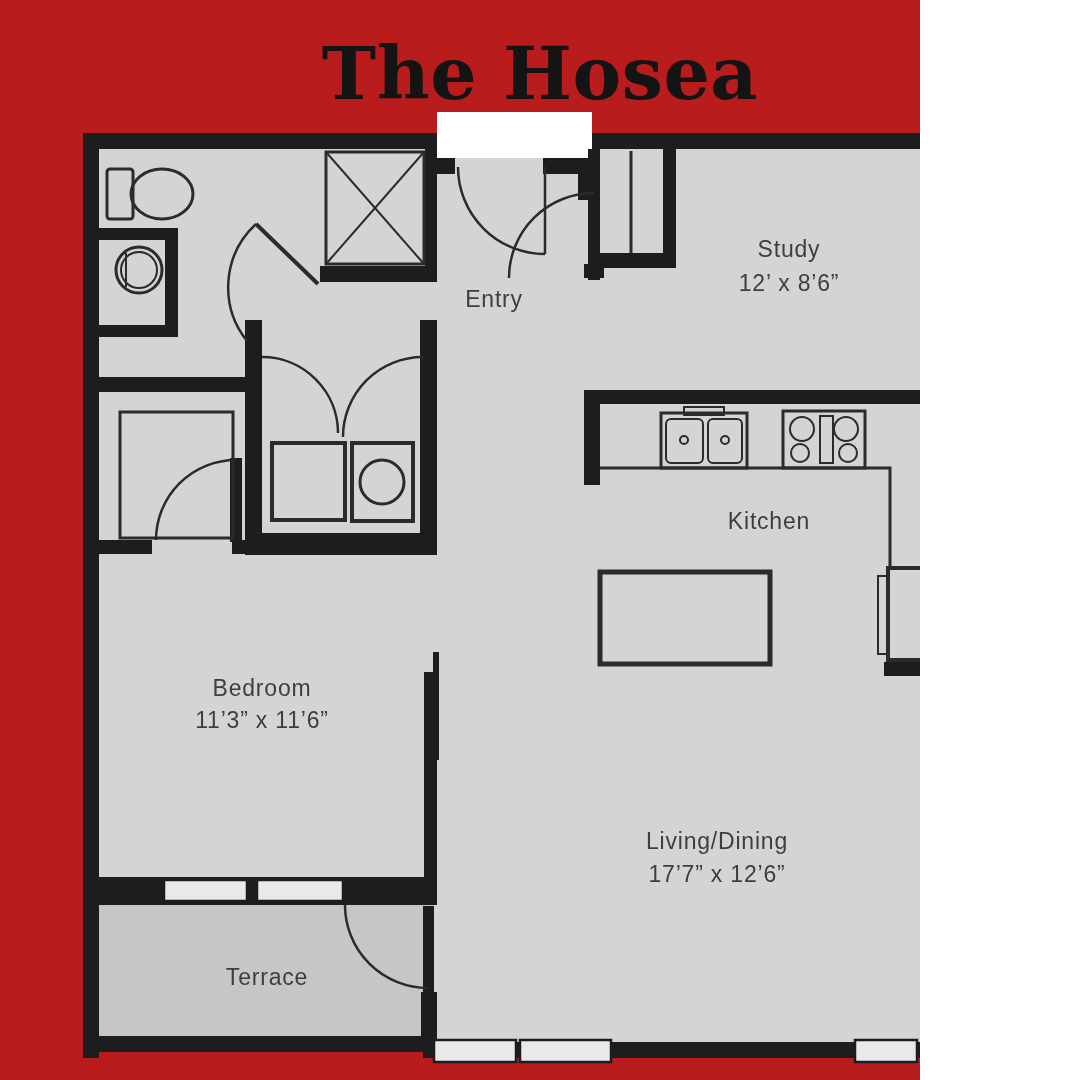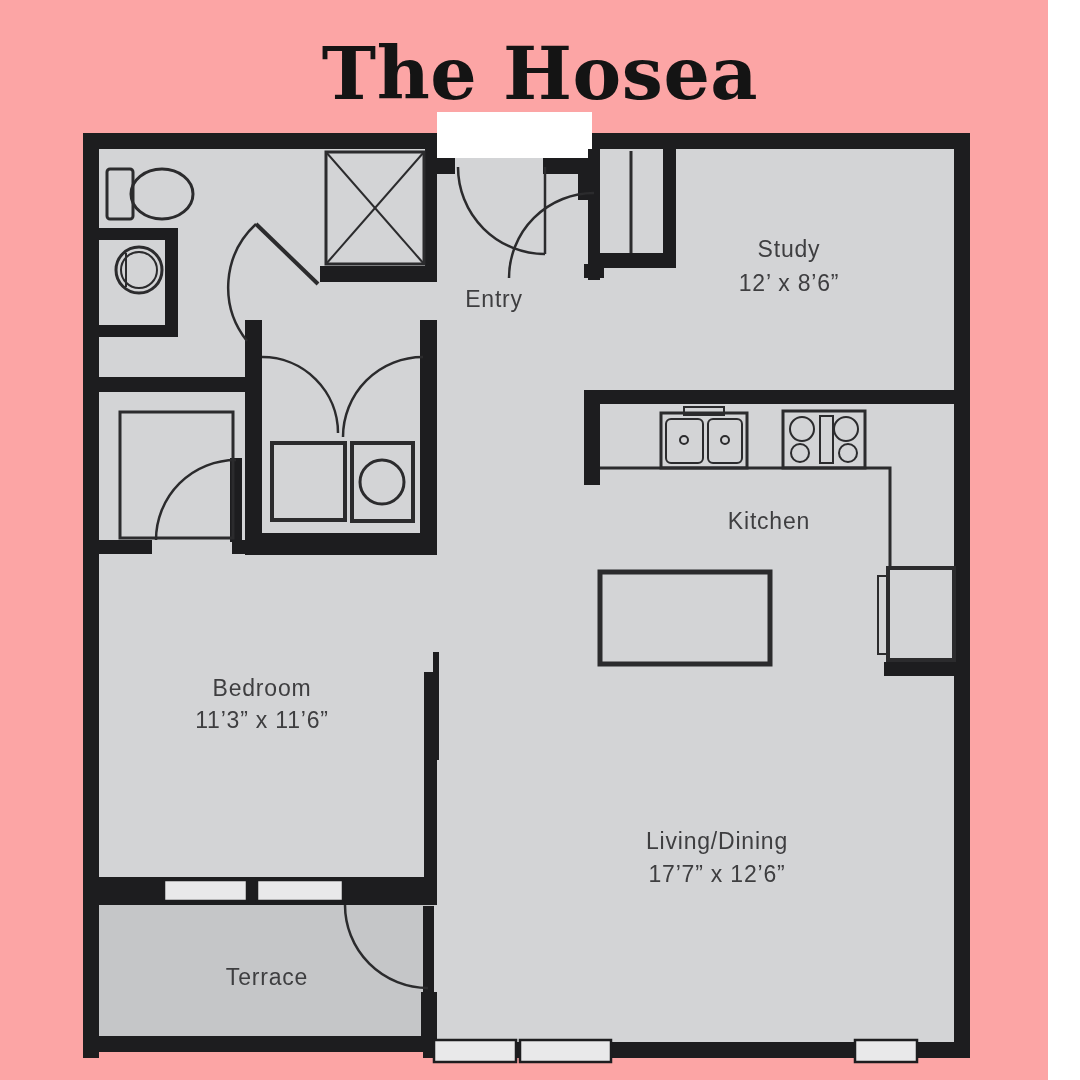--- a/index.html
+++ b/index.html
@@ -1,16 +1,16 @@
 <!DOCTYPE html>
 <html style="--wall: #1d1d1f; --line: #2b2b2d; --floor: #d3d4d6; --terrace: #c5c6c8; --window: #e9e9ea; --label: #3e3e40;"><head>
 <meta charset="utf-8">
 <style>
   html,body{margin:0;padding:0;background:#ffffff;}
-  .page{position:relative;width:1048px;height:1080px;background:#fca5a5;overflow:hidden;
+  .page{position:relative;width:920px;height:1080px;background:#b91c1c;overflow:hidden;
         font-family:"Liberation Sans",sans-serif;}
   svg{position:absolute;left:0;top:0;}
   .wall{fill:var(--wall);}
   .floor{fill:var(--floor);}
   .terrace-floor{fill:var(--terrace);}
   .fx{fill:none;stroke:var(--line);stroke-width:3;}
   .fx-heavy{fill:none;stroke:var(--line);stroke-width:4;}
   .fx-light{fill:none;stroke:var(--line);stroke-width:2;}
   .arc{fill:none;stroke:var(--line);stroke-width:2.5;}
   .leaf{fill:var(--wall);}

